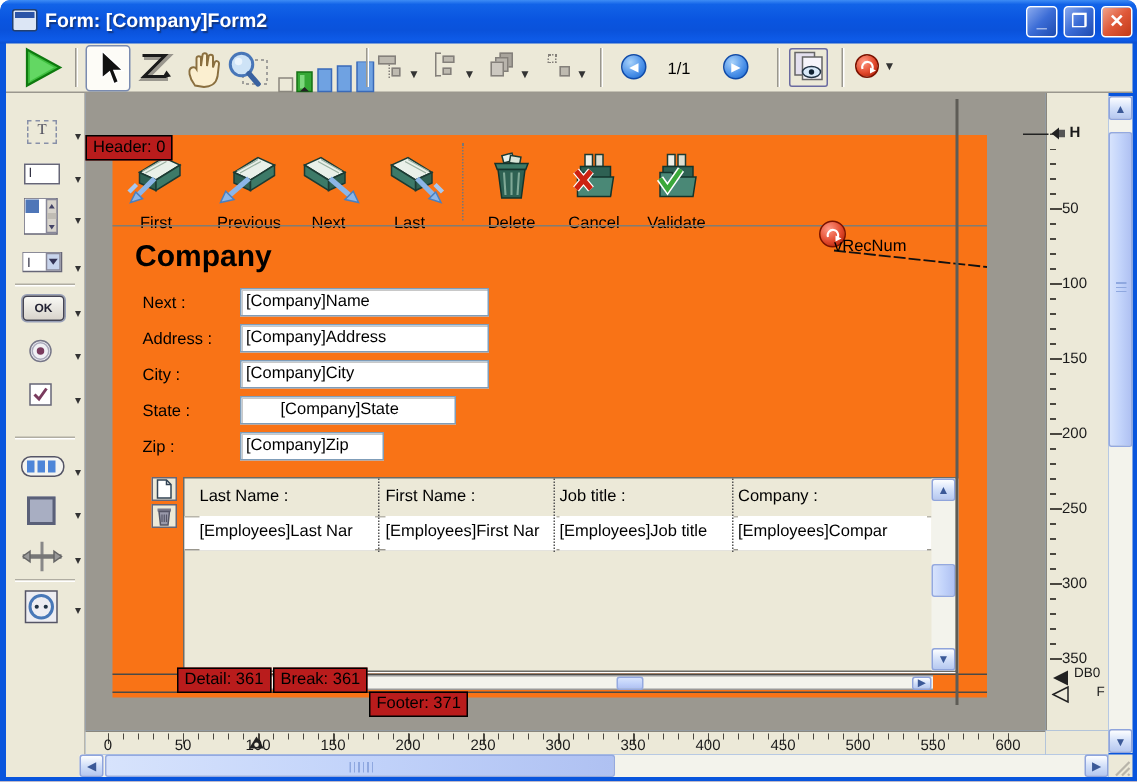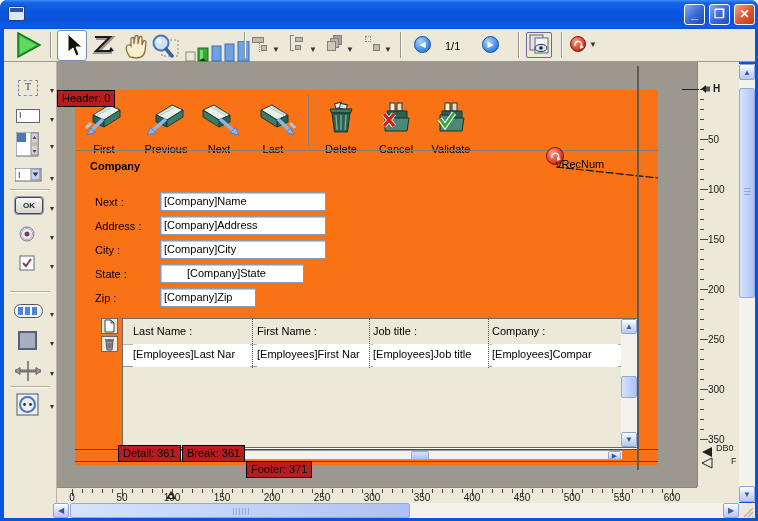--- a/index.html
+++ b/index.html
@@ -85,20 +85,21 @@
   .corner{left:697px;top:487px;width:42px;height:16px;background:#ECE9D8;}
   .resizegrip{left:739px;top:503px;width:16px;height:15px;background:#ECE9D8;}
 </style>
 </head>
 <body>
 
 <div id="window">
 
   <div class="abs titlebar">
     <div class="abs appicon"></div>
+    <div class="abs titletext">Form: [Company]Form2</div>
     <div class="abs winbtn min" style="left:684px;">_</div>
     <div class="abs winbtn max" style="left:709px;">❐</div>
     <div class="abs winbtn close" style="left:734px;">✕</div>
   </div>
 
   <div class="abs toolbar">
 
     <div class="abs toolbtn" style="left:10px;top:2px;">
       <svg width="28" height="28">
         <polygon points="4,2 26,14 4,26" fill="#3FBF3F" stroke="#0E7A0E" stroke-width="1.5"></polygon>
@@ -394,21 +395,21 @@
       <line x1="481" y1="77" x2="583" y2="88" stroke="#111" stroke-width="1.2" stroke-dasharray="8 2"></line>
     </svg>
     <div class="abs redball" style="left:471px;top:57px;width:18px;height:18px;z-index:5;">
       <svg width="16" height="16" style="position:absolute;left:0;top:0;">
         <path d="M5 10 a3.5 3.5 0 1 1 6 1" fill="none" stroke="#fff" stroke-width="1.4"></path>
         <polygon points="10,13 14,11 10,9" fill="#fff"></polygon>
       </svg>
     </div>
     <div class="abs" style="left:481px;top:68px;font-size:11px;z-index:5;">vRecNum</div>
 
-    <div class="abs" style="left:15px;top:70px;font-size:11px;font-weight:bold;">Company</div>
+    <div class="abs" style="left:15px;top:70px;font-size:20px;font-weight:bold;">Company</div>
 
     <div class="fieldlabel" style="left:20px;top:106px;">Next :</div>
     <div class="fieldbox" style="left:85px;top:102px;width:166px;">[Company]Name</div>
     <div class="fieldlabel" style="left:20px;top:130px;">Address :</div>
     <div class="fieldbox" style="left:85px;top:126px;width:166px;">[Company]Address</div>
     <div class="fieldlabel" style="left:20px;top:154px;">City :</div>
     <div class="fieldbox" style="left:85px;top:150px;width:166px;">[Company]City</div>
     <div class="fieldlabel" style="left:20px;top:178px;">State :</div>
     <div class="fieldbox" style="left:85px;top:174px;width:144px;padding-left:26px;">[Company]State</div>
     <div class="fieldlabel" style="left:20px;top:202px;">Zip :</div>

